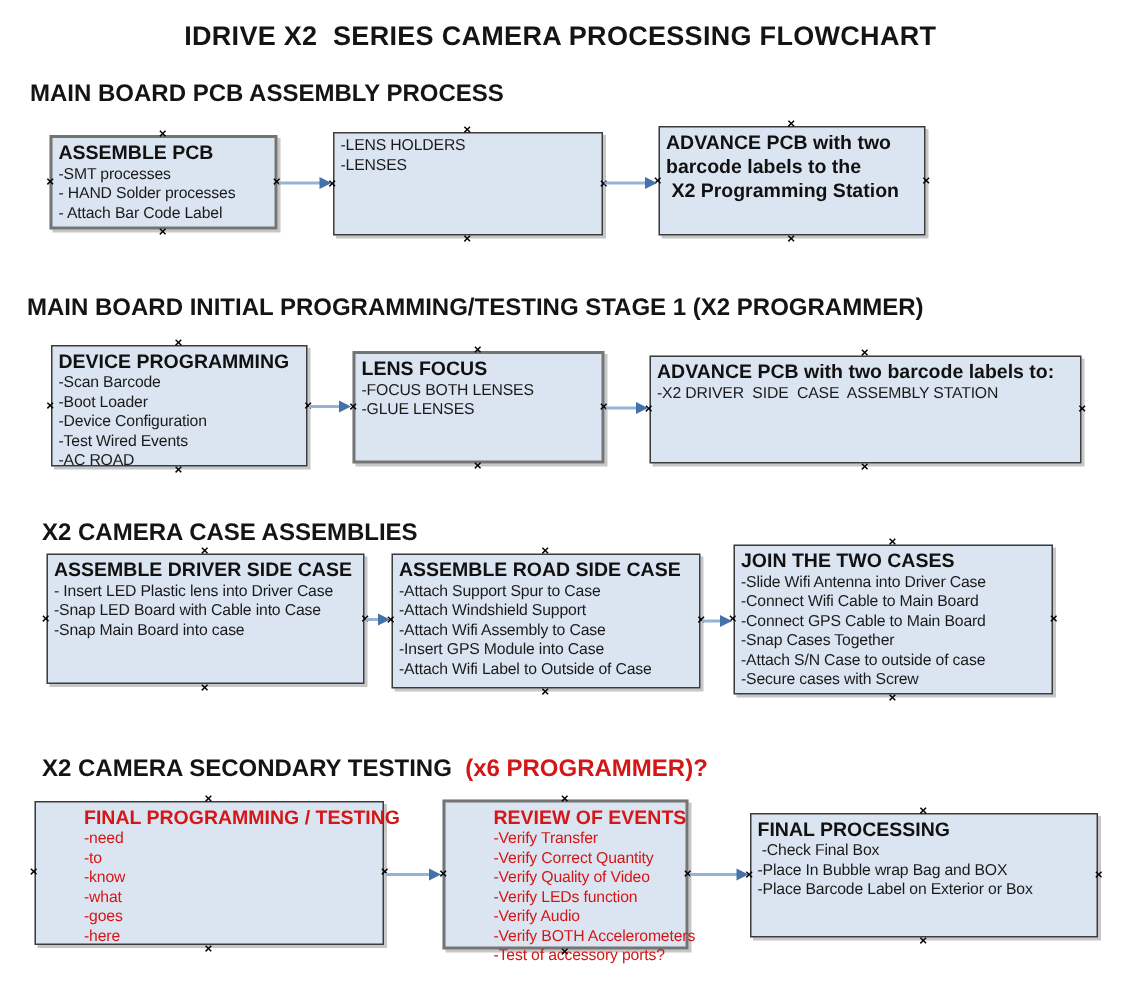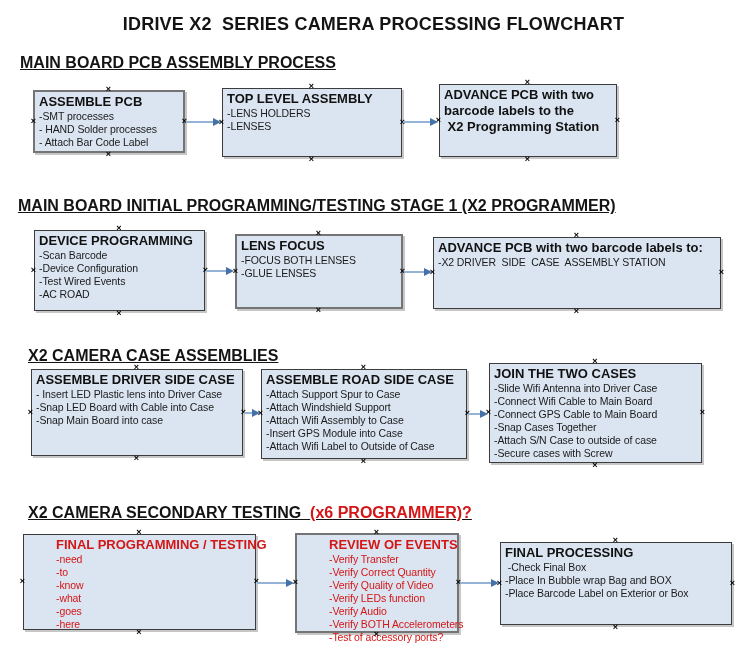--- a/index.html
+++ b/index.html
@@ -4,21 +4,21 @@
 <style>
   html,body{margin:0;padding:0;background:#ffffff;}
   body{width:747px;height:662px;position:relative;font-family:"Liberation Sans",sans-serif;overflow:hidden;}
   #stage{position:absolute;left:0;top:0;width:747px;height:662px;background:#fff;}
 
   .page-title{
     position:absolute;top:14px;left:0;width:100%;text-align:center;margin:0;
     font-size:18px;font-weight:bold;color:#141414;white-space:pre;letter-spacing:.2px;
   }
   .section-heading{
-    position:absolute;font-size:16px;font-weight:bold;color:#141414;white-space:pre;letter-spacing:0;text-decoration:underline;
+    position:absolute;font-size:16px;font-weight:bold;color:#141414;white-space:pre;letter-spacing:0;
   }
   .section-heading .red{color:var(--red);}
 
   .box{
     position:absolute;background:var(--box-fill);
     border:1px solid #3c3c3c;
     box-sizing:border-box;padding:2px 4px 0 4px;
     box-shadow:2px 2px 0 rgba(130,130,130,.45);
   }
   .box.thick{border:2px solid #747474;}
@@ -54,21 +54,20 @@
       <div class="box-title">ASSEMBLE PCB</div>
       <div class="box-item">-SMT processes</div>
       <div class="box-item">- HAND Solder processes</div>
       <div class="box-item">- Attach Bar Code Label</div>
       <span class="handle t">×</span>
       <span class="handle b">×</span>
       <span class="handle l">×</span>
       <span class="handle r">×</span>
     </div>
     <div class="box" style="left: 222px; top: 88px; width: 180px; height: 69px;">
-      <div class="box-title">TOP LEVEL ASSEMBLY</div>
       <div class="box-item">-LENS HOLDERS</div>
       <div class="box-item">-LENSES</div>
       <span class="handle t">×</span>
       <span class="handle b">×</span>
       <span class="handle l">×</span>
       <span class="handle r">×</span>
     </div>
     <div class="box" style="left: 439px; top: 84px; width: 178px; height: 73px;">
       <div class="box-title">ADVANCE PCB with two</div>
       <div class="box-title">barcode labels to the</div>
@@ -83,20 +82,21 @@
       <div class="arrow-head"></div>
     </div>
     <div class="arrow" style="left: 403px; top: 118px; width: 35px;">
       <div class="arrow-line" style="width: 28px;"></div>
       <div class="arrow-head"></div>
     </div>
     <div class="section-heading" style="left: 18px; top: 197px;"><span>MAIN BOARD INITIAL PROGRAMMING/TESTING STAGE 1 (X2 PROGRAMMER)</span></div>
     <div class="box" style="left: 34px; top: 230px; width: 171px; height: 81px;">
       <div class="box-title">DEVICE PROGRAMMING</div>
       <div class="box-item">-Scan Barcode</div>
+      <div class="box-item">-Boot Loader</div>
       <div class="box-item">-Device Configuration</div>
       <div class="box-item">-Test Wired Events</div>
       <div class="box-item">-AC ROAD</div>
       <span class="handle t">×</span>
       <span class="handle b">×</span>
       <span class="handle l">×</span>
       <span class="handle r">×</span>
     </div>
     <div class="box thick" style="left: 235px; top: 234px; width: 168px; height: 75px;">
       <div class="box-title">LENS FOCUS</div>

